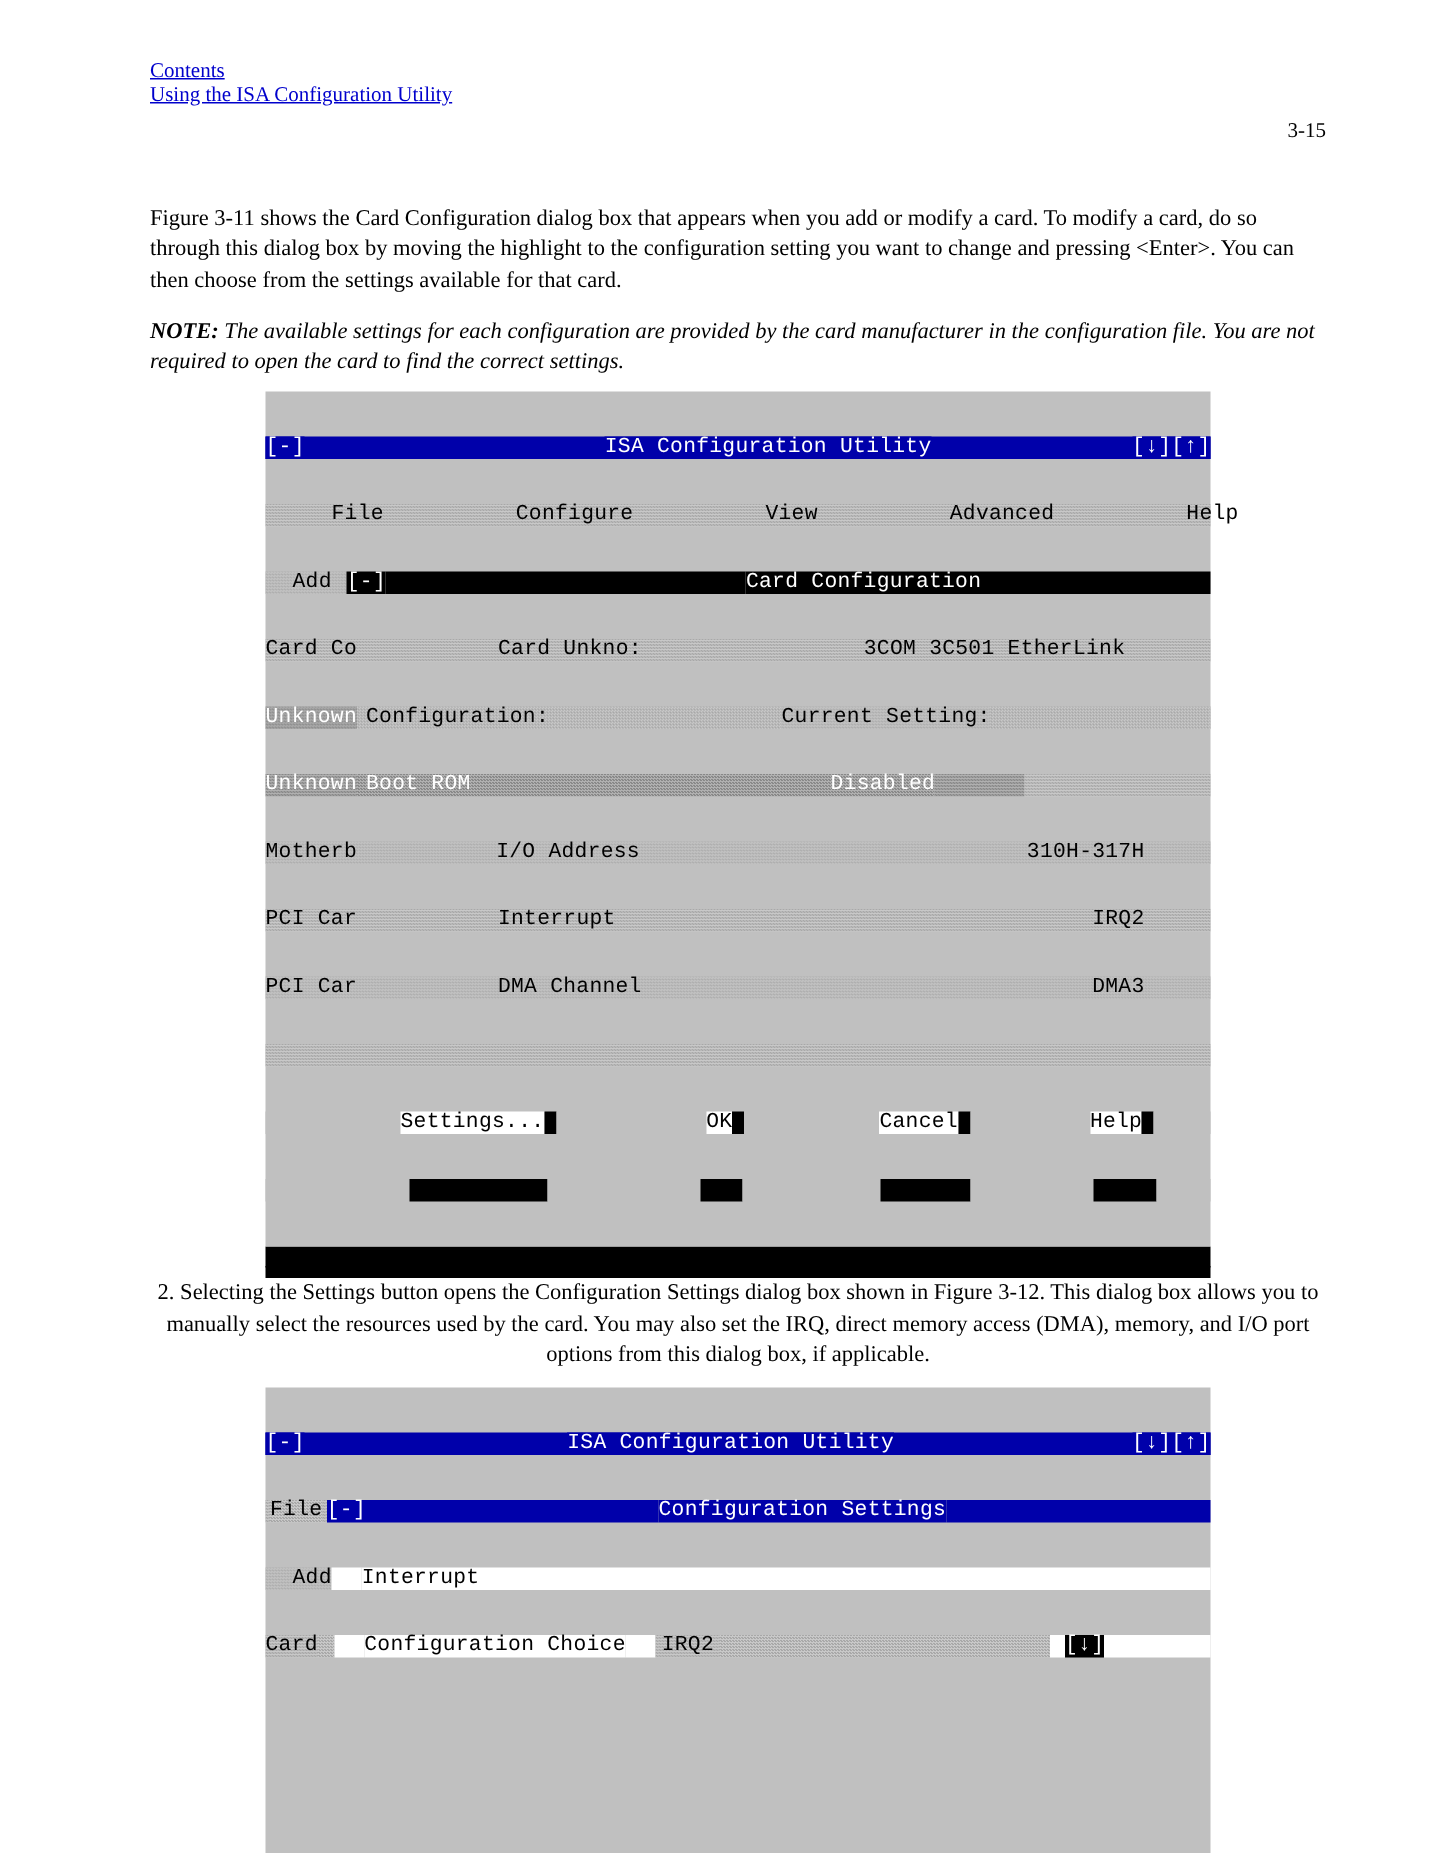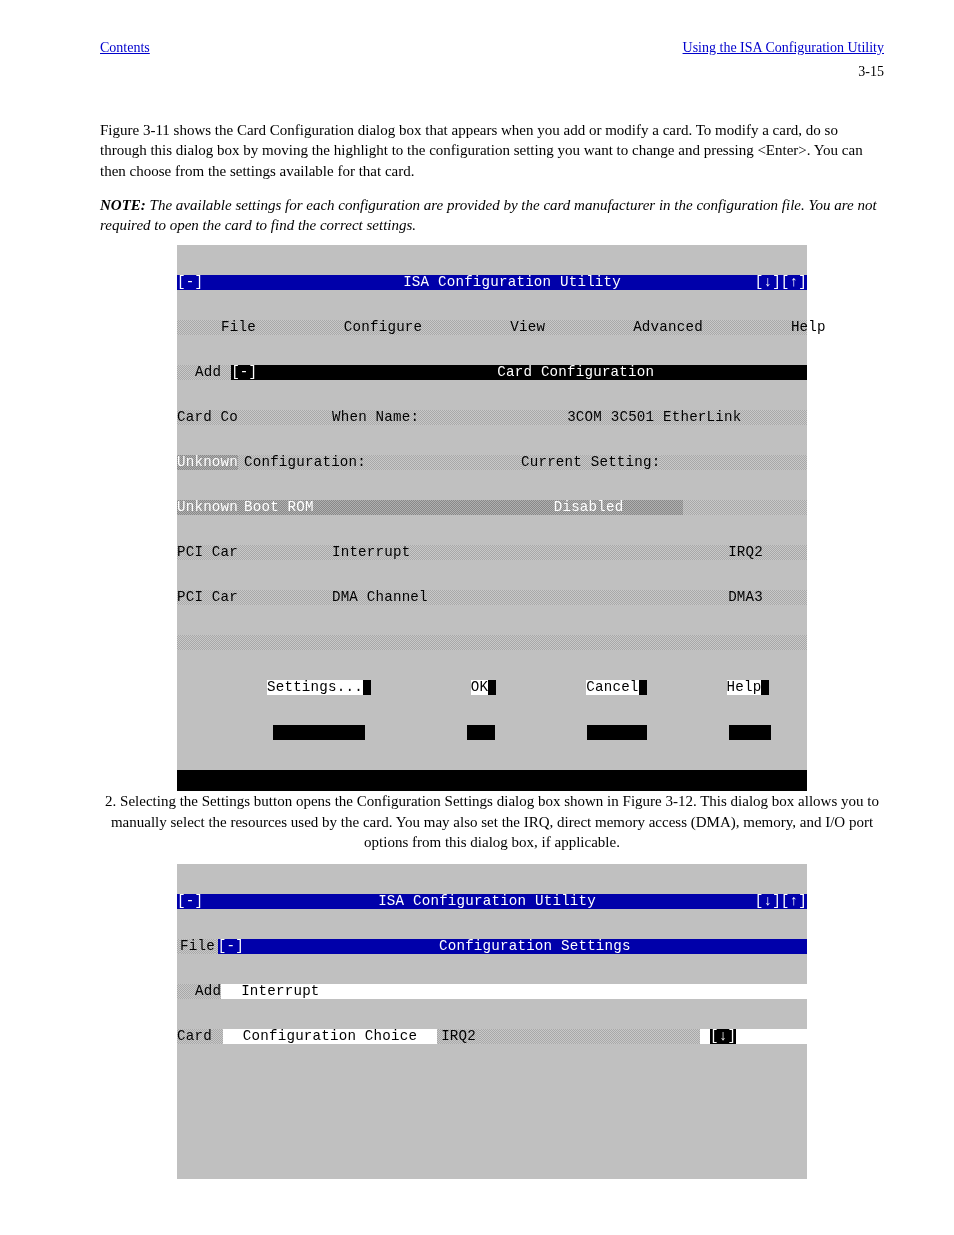--- a/index.html
+++ b/index.html
@@ -12,20 +12,21 @@
     width: 954px;
   }
   .page {
     padding: 40px 70px 40px 100px;
   }
   .top-links {
     display: flex;
     justify-content: space-between;
     font-size: 14px;
     margin-bottom: 8px;
+    flex-direction: column;
   }
   .top-links a {
     color: #0000cc;
     text-decoration: underline;
   }
   .page-no {
     text-align: right;
     font-size: 14px;
     margin-bottom: 40px;
   }
@@ -87,23 +88,24 @@
     <p>Figure 3-11 shows the Card Configuration dialog box that appears when you add or modify a card. To modify a card, do so through this dialog box by moving the highlight to the configuration setting you want to change and pressing &lt;Enter&gt;. You can then choose from the settings available for that card.</p>
     <p>
       <i><b>NOTE:</b><span> The available settings for each configuration are provided by the card manufacturer in the configuration file. You are not required to open the card to find the correct settings.</span></i>
     </p>
   </div>
 
   <div class="dos dos-wrap">
     <div class="row blue-bg"><span class="blue-bg-wht">[-]</span><span style="width:200px"></span><span class="blue-bg-wht">ISA Configuration Utility</span><span class="fill"></span><span class="blue-bg-wht">[↓][↑]</span></div>
     <div class="row dith"><span style="width:6px"></span><span>File</span><span style="width:18px"></span><span>Configure</span><span style="width:18px"></span><span>View</span><span style="width:18px"></span><span>Advanced</span><span style="width:18px"></span><span>Help</span><span class="fill"></span></div>
     <div class="row"><span class="dith" style="width:18px"></span><span class="dith">Add</span><span class="dith" style="width:10px"></span><span class="black-bg-wht">[-]</span><span class="black-bg" style="width:240px"></span><span class="black-bg-wht">Card Configuration</span><span class="black-bg fill"></span></div>
-    <div class="row dith"><span>Card Co</span><span style="width:6px"></span><span>When Name:</span><span style="width:60px"></span><span>3COM 3C501 EtherLink</span><span class="fill"></span></div>
+    <div class="row dith"><span>Card Co</span><span style="width:6px"></span><span>Card Unkno:</span><span style="width:60px"></span><span>3COM 3C501 EtherLink</span><span class="fill"></span></div>
     <div class="row"><span class="dith-dk">Unknown</span><span class="dith" style="width:6px"></span><span class="dith">Configuration:</span><span class="dith" style="width:155px"></span><span class="dith">Current Setting:</span><span class="dith fill"></span></div>
     <div class="row"><span class="dith-dk">Unknown</span><span class="dith-dk" style="width:6px"></span><span class="dith-dk">Boot ROM</span><span class="dith-dk" style="width:240px"></span><span class="dith-dk">Disabled</span><span class="dith-dk" style="width:60px"></span><span class="dith fill"></span></div>
+    <div class="row dith"><span>Motherb</span><span style="width:6px"></span><span>I/O Address</span><span style="width:214px"></span><span>310H-317H</span><span class="fill"></span></div>
     <div class="row dith"><span>PCI Car</span><span style="width:6px"></span><span>Interrupt</span><span style="width:231px"></span><span>IRQ2</span><span class="fill"></span></div>
     <div class="row dith"><span>PCI Car</span><span style="width:6px"></span><span>DMA Channel</span><span style="width:215px"></span><span>DMA3</span><span class="fill"></span></div>
     <div class="row dith"></div>
     <div class="row"><span class="gray-bg" style="width:90px"></span><span class="white-bg">Settings...</span><span class="btn-shadow" style="width:8px"></span><span class="gray-bg" style="width:100px"></span><span class="white-bg">OK</span><span class="btn-shadow" style="width:8px"></span><span class="gray-bg" style="width:90px"></span><span class="white-bg">Cancel</span><span class="btn-shadow" style="width:8px"></span><span class="gray-bg" style="width:80px"></span><span class="white-bg">Help</span><span class="btn-shadow" style="width:8px"></span><span class="gray-bg fill"></span></div>
     <div class="row"><span class="gray-bg" style="width:96px"></span><span class="black-bg" style="width:92px"></span><span class="gray-bg" style="width:102px"></span><span class="black-bg" style="width:28px"></span><span class="gray-bg" style="width:92px"></span><span class="black-bg" style="width:60px"></span><span class="gray-bg" style="width:82px"></span><span class="black-bg" style="width:42px"></span><span class="gray-bg fill"></span></div>
   </div>
   <div class="footer-bar"></div>
   <div class="footer-bar2" style="margin-top:-1px;"></div>
 
 

